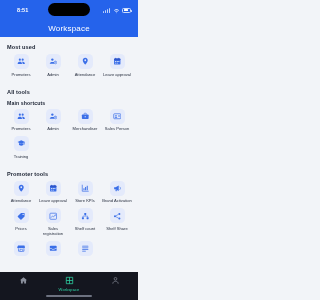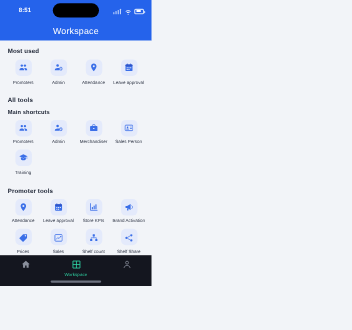--- a/index.html
+++ b/index.html
@@ -2,21 +2,21 @@
 <html><head>
 <meta charset="utf-8">
 <style>
   * { margin:0; padding:0; box-sizing:border-box; }
   html,body { width:138px; height:300px; overflow:hidden; }
   body {
     font-family:"Liberation Sans", sans-serif;
     background:#F2F4F8;
     -webkit-font-smoothing:antialiased;
   }
-  .phone { position:relative; width:138px; height:260px; overflow:hidden; background:#F2F4F8; }
+  .phone { position:relative; width:138px; height:300px; overflow:hidden; background:#F2F4F8; }
 
   
   .statusbar {
     position:relative; height:20px; background:#2563EB;
     display:flex; align-items:center; justify-content:space-between;
     padding:0 7px;
   }
   .sb-time { color:#fff; font-size:5.5px; font-weight:700; letter-spacing:.1px; margin-left:10px;}
   .island {
     position:absolute; left:50%; transform:translateX(-50%);

